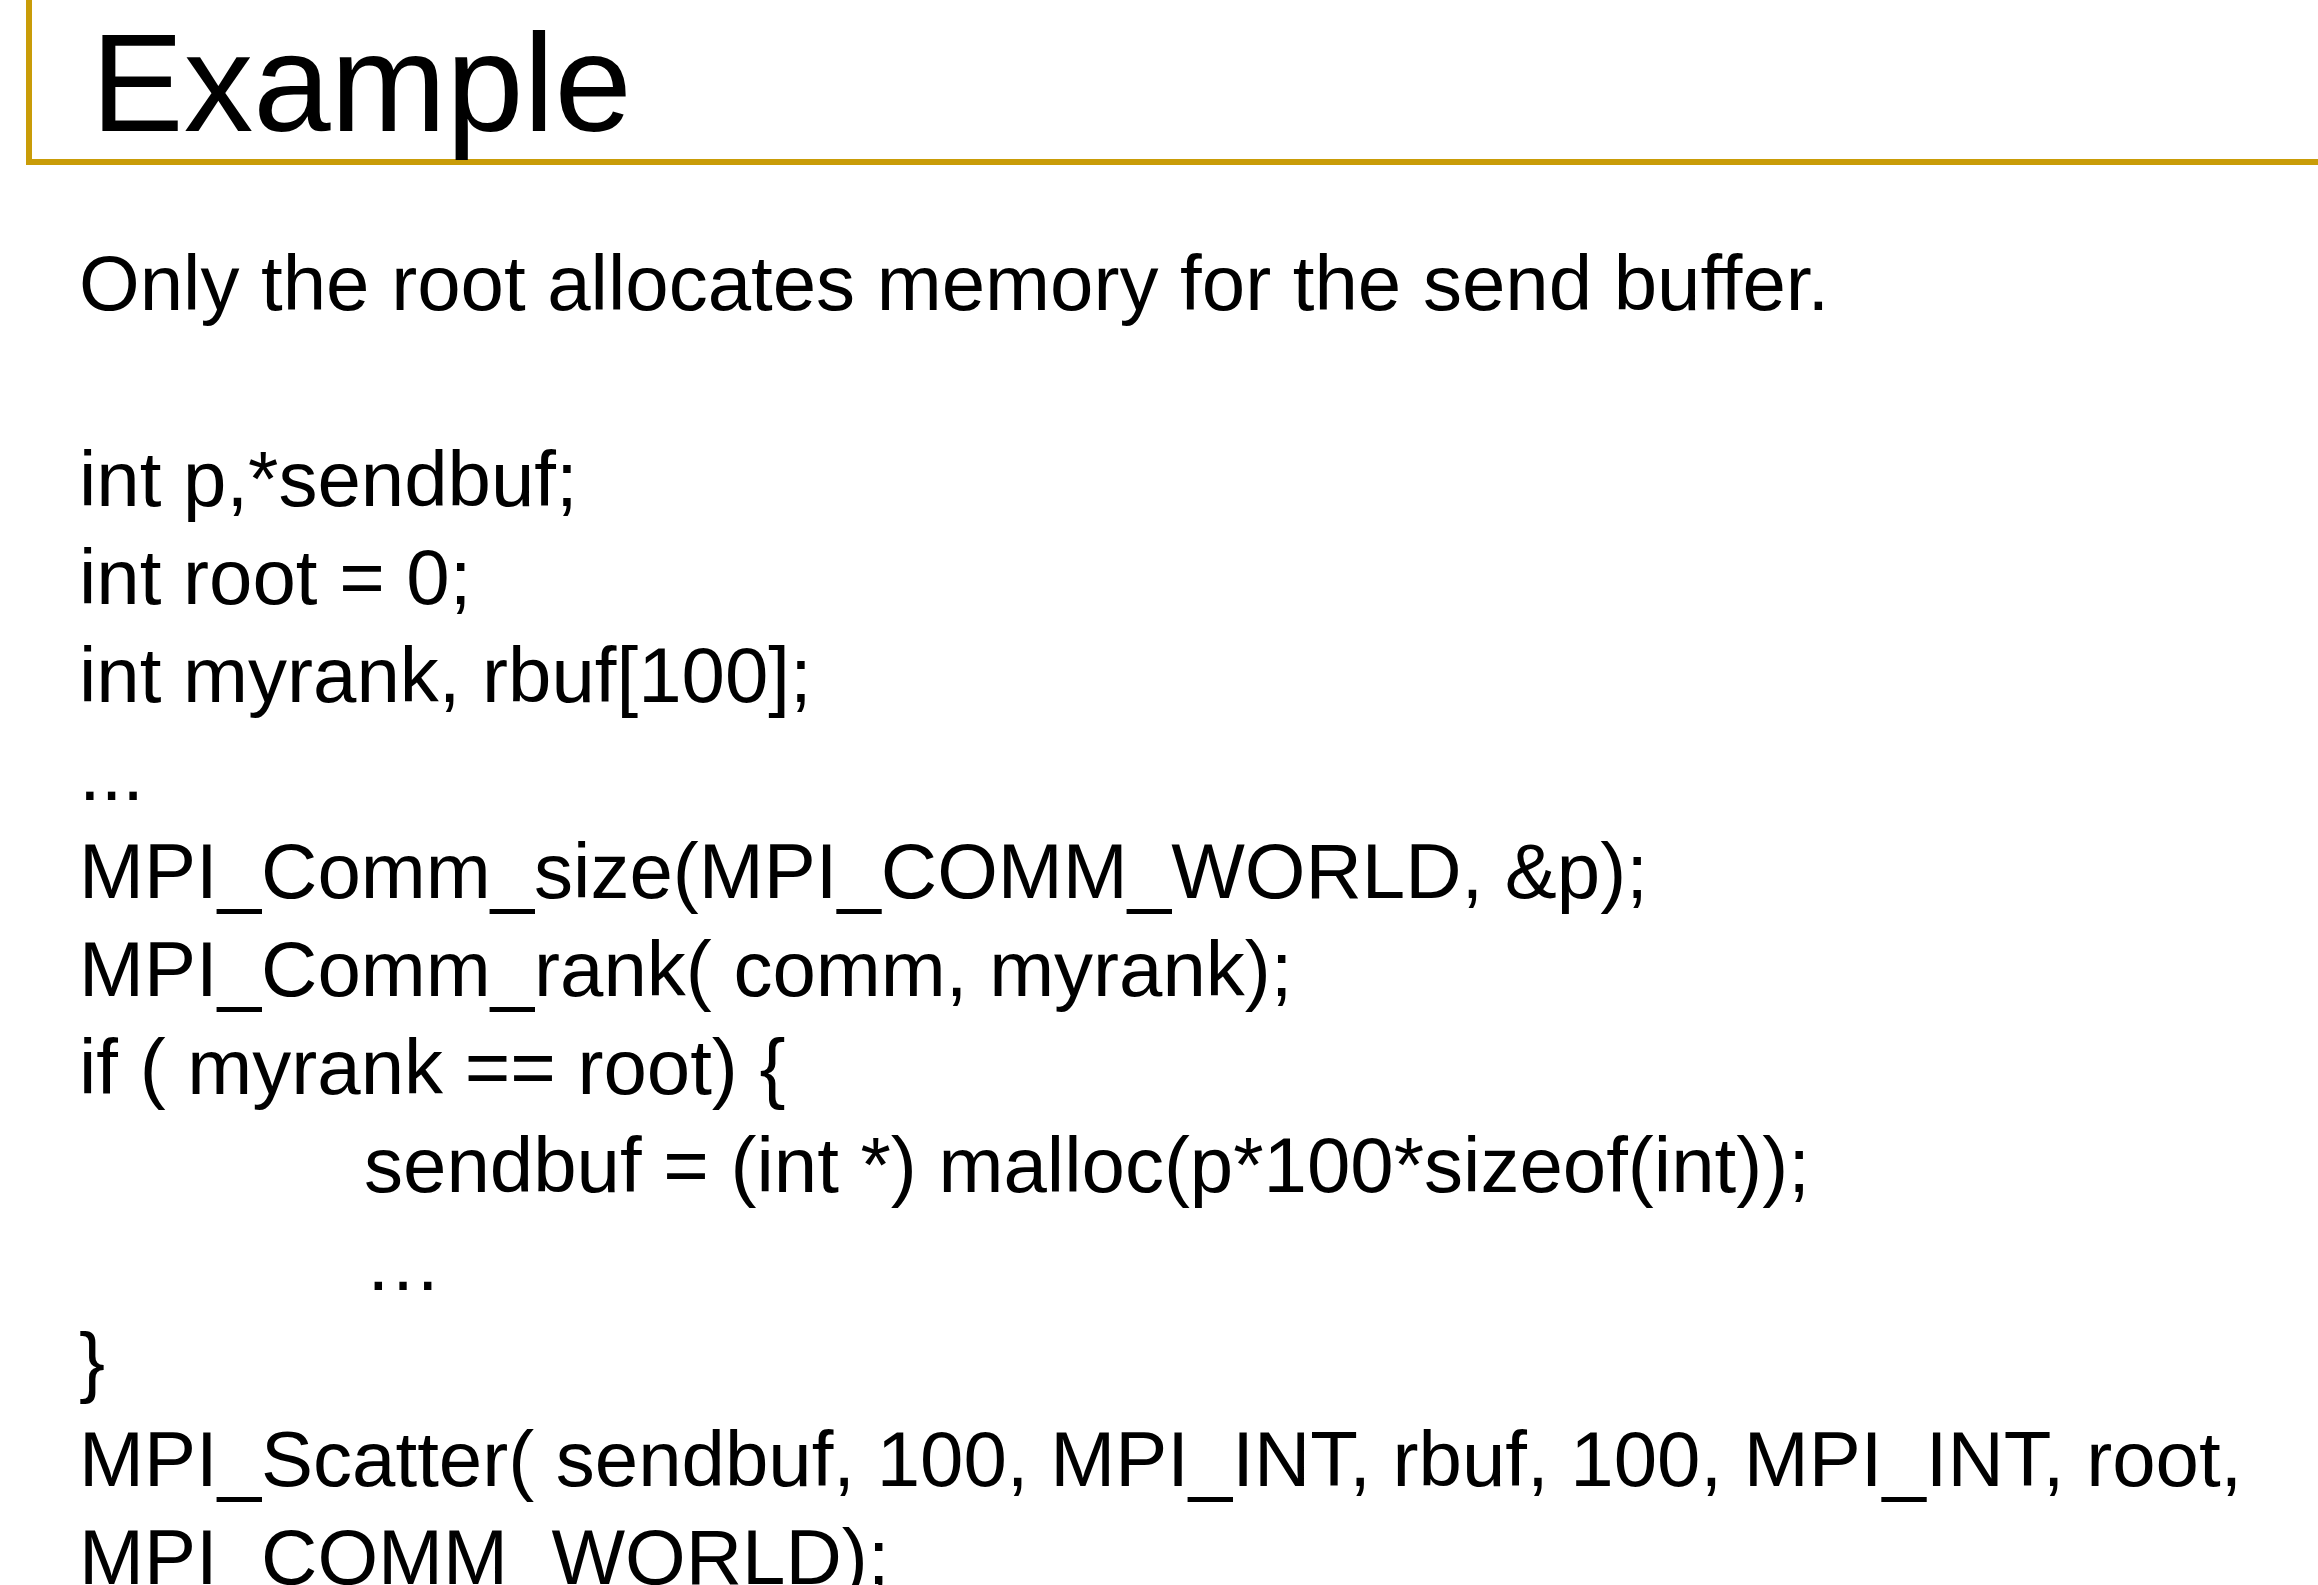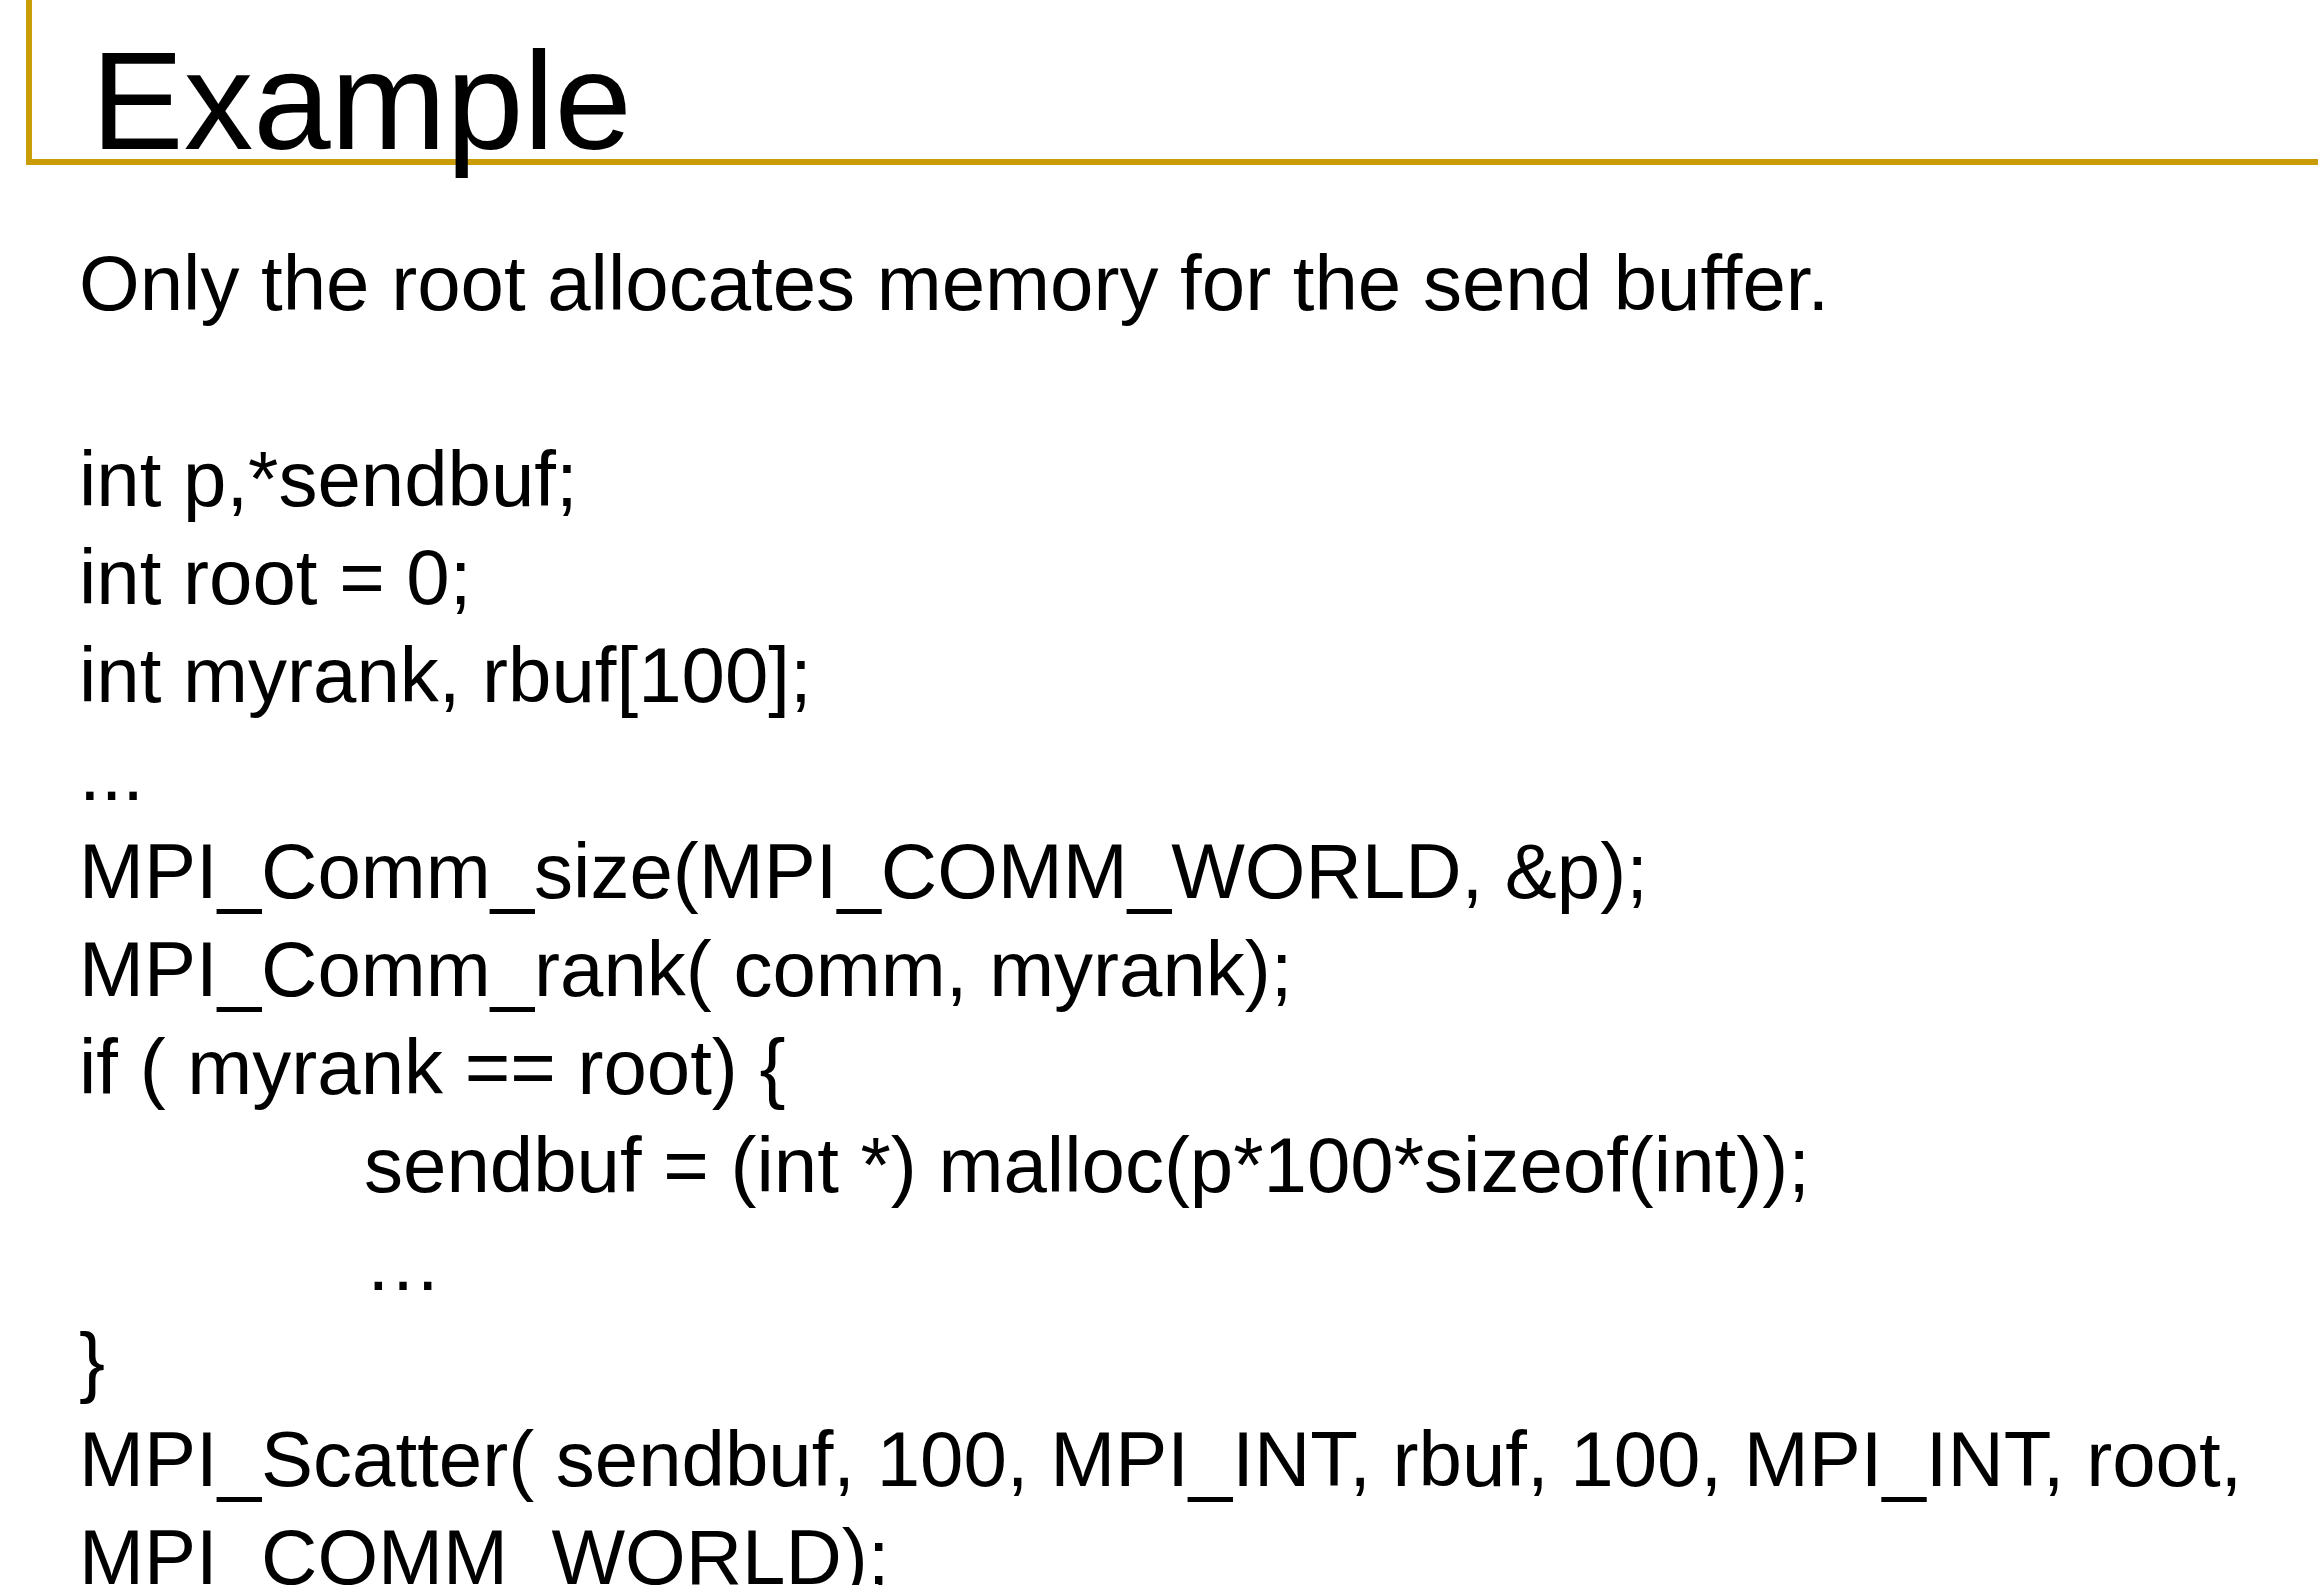--- a/index.html
+++ b/index.html
@@ -29,21 +29,21 @@
     position: absolute;
     left: 26px;
     top: 159px;
     width: 2320px;
     height: 6px;
     background: #c99c08;
   }
   .title {
     position: absolute;
     left: 91px;
-    top: 31px;
+    top: 13px;
     font-size: 139px;
     line-height: 1.0;
     letter-spacing: 0;
     white-space: nowrap;
     z-index: 2;
   }
   .body-text {
     position: absolute;
     left: 79px;
     top: 234px;

